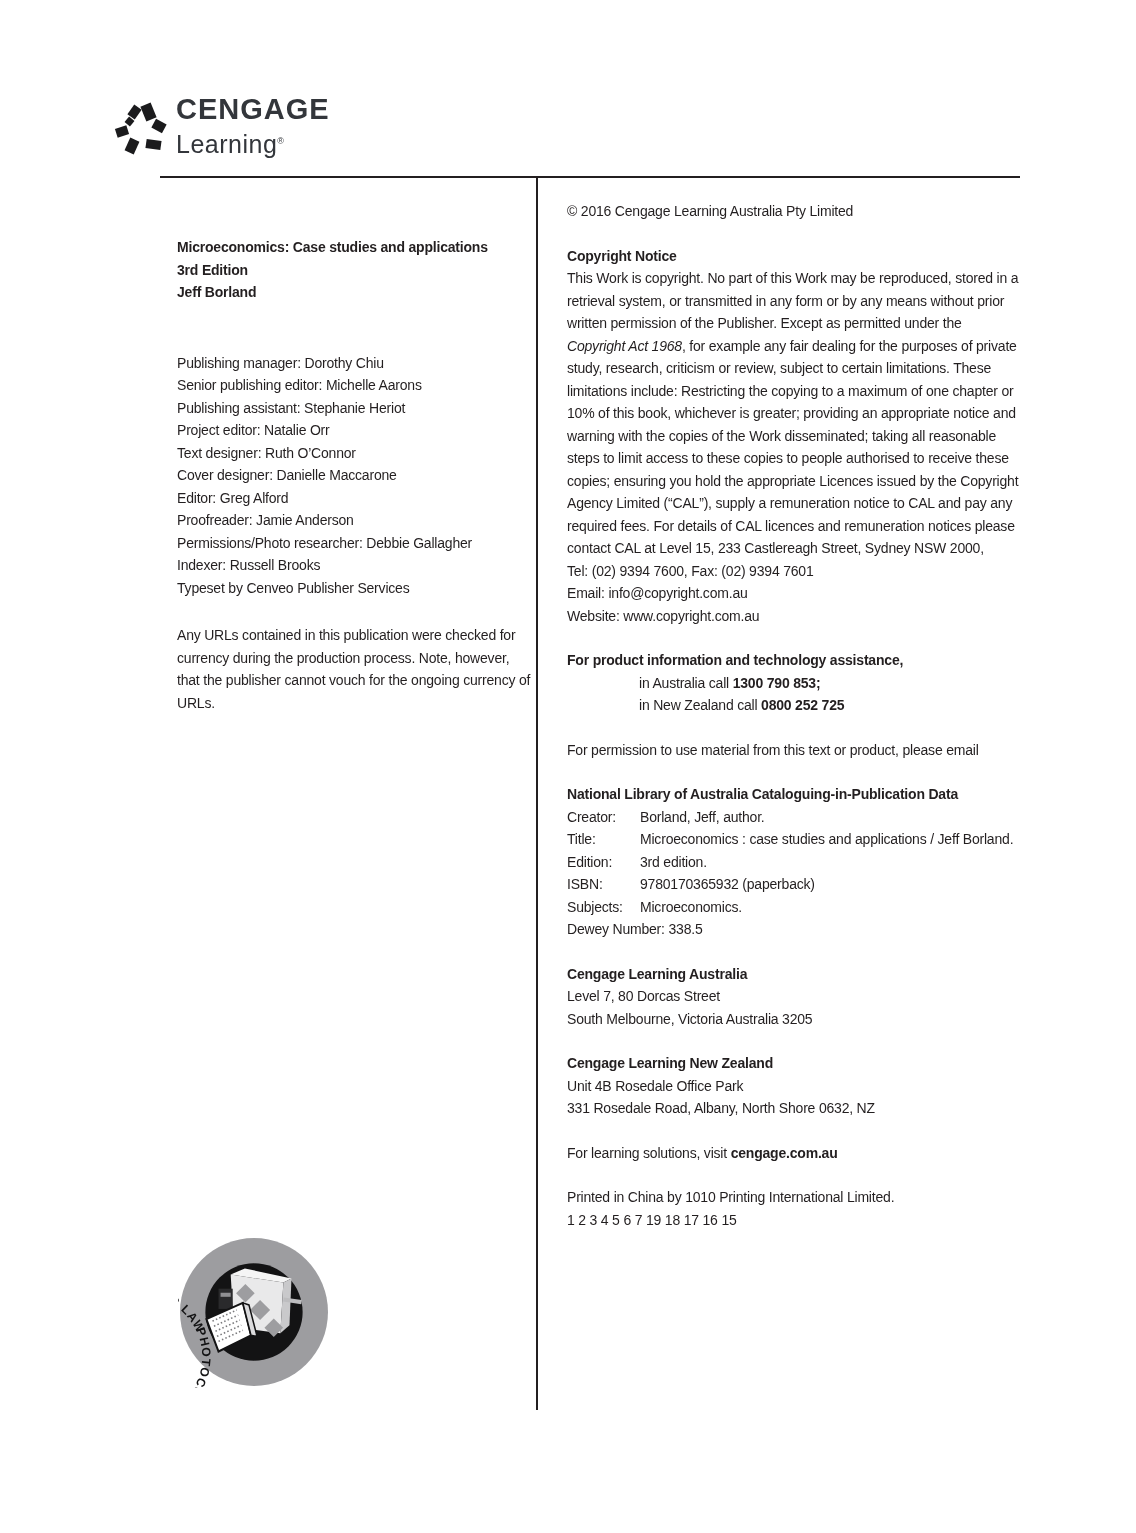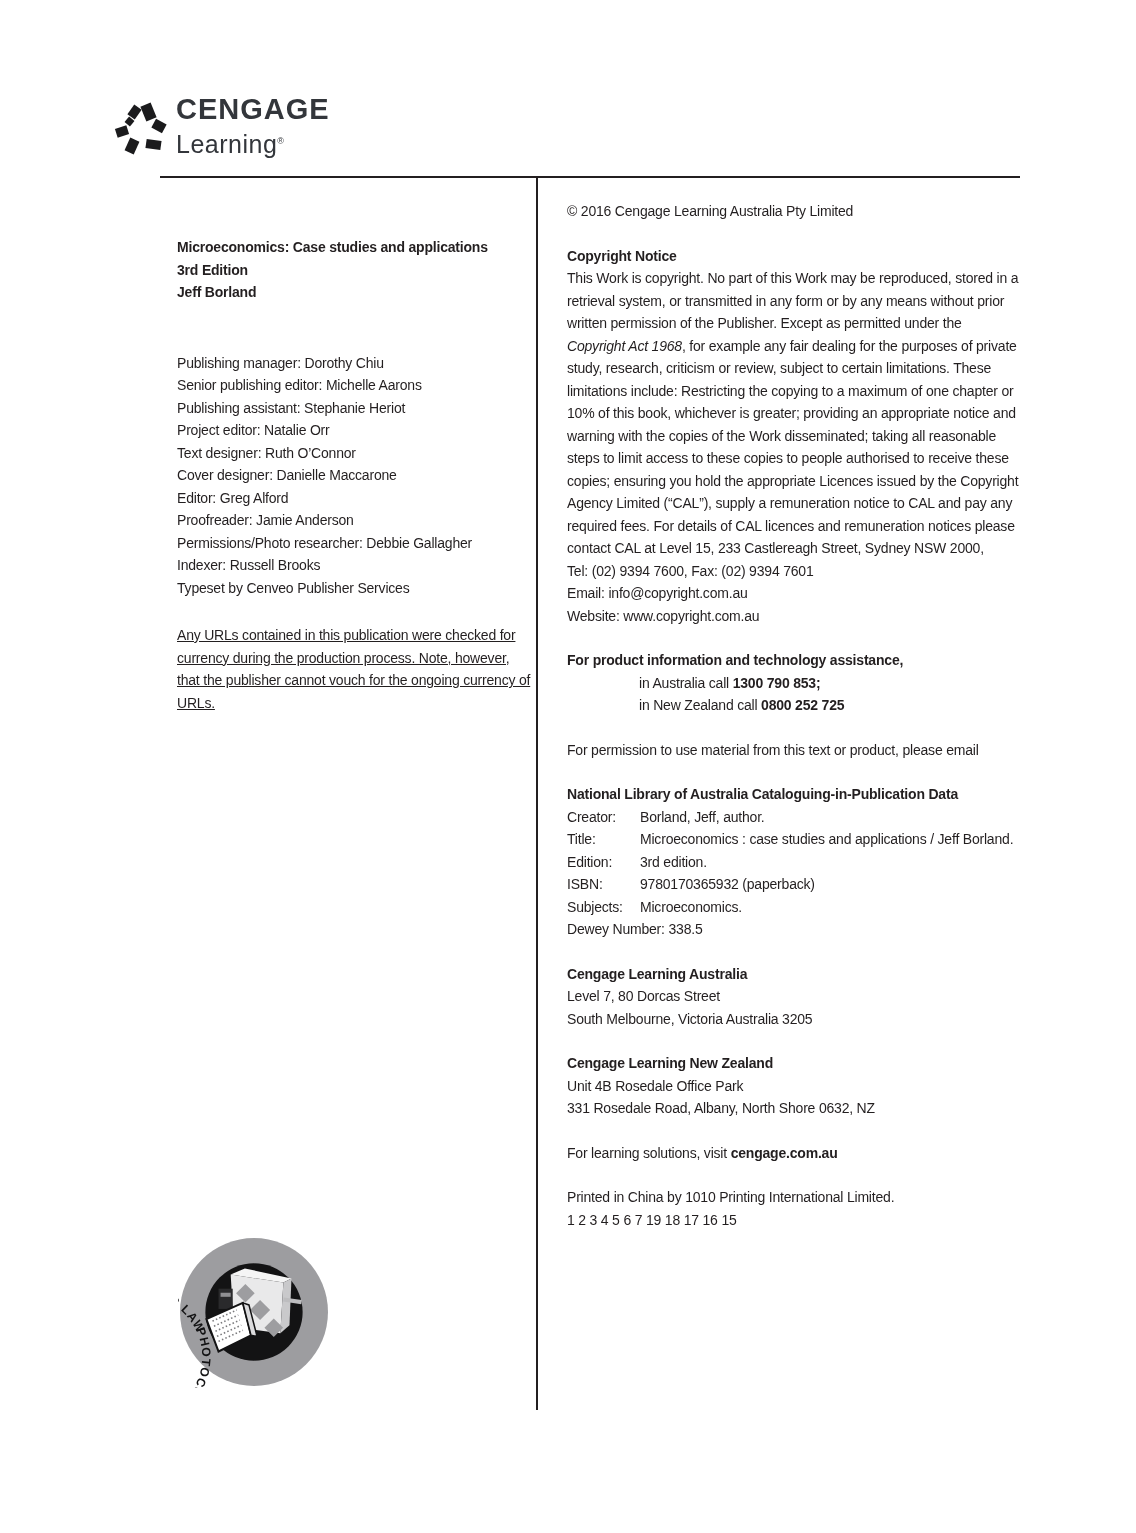--- a/index.html
+++ b/index.html
@@ -23,21 +23,21 @@
   
   .rule-top { position:absolute; left:160px; top:176px; width:860px; height:2px; background:#231f20; }
   .rule-v   { position:absolute; left:536px; top:176px; width:2px; height:1234px; background:#231f20; }
 
   
   .col-left  { position:absolute; left:177px; top:212px; width:358px;margin-top:24px; }
   .col-right { position:absolute; left:567px; top:200px; width:452px; }
 
   .title-block { font-weight:700; margin-bottom:48px; }
   .credits div { white-space:nowrap; }
-  .url-notice { margin-top:25px;text-decoration:underline; }
+  .url-notice { margin-top:25px; }
 
   .sect { margin-top:22px; }
   .indent { padding-left:72px; }
 
   .cat-row { display:flex; }
   .cat-label { width:73px; flex:none; }
   .cat-value { flex:1; }
 
   
   .stamp { position:absolute; left:178px; top:1236px; width:152px; height:152px; }

